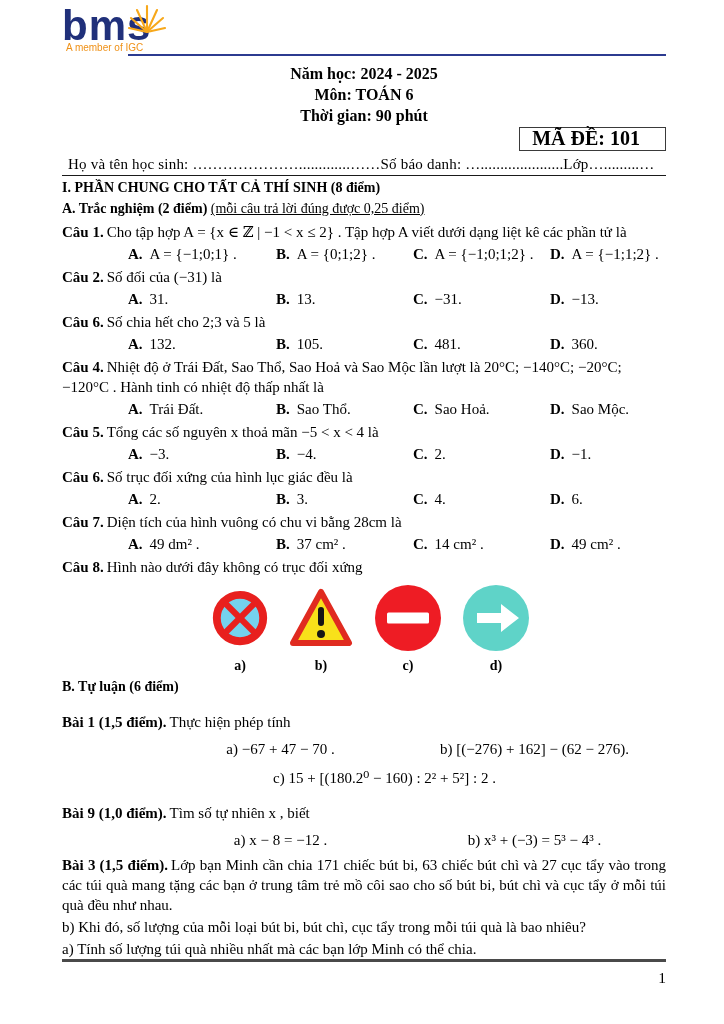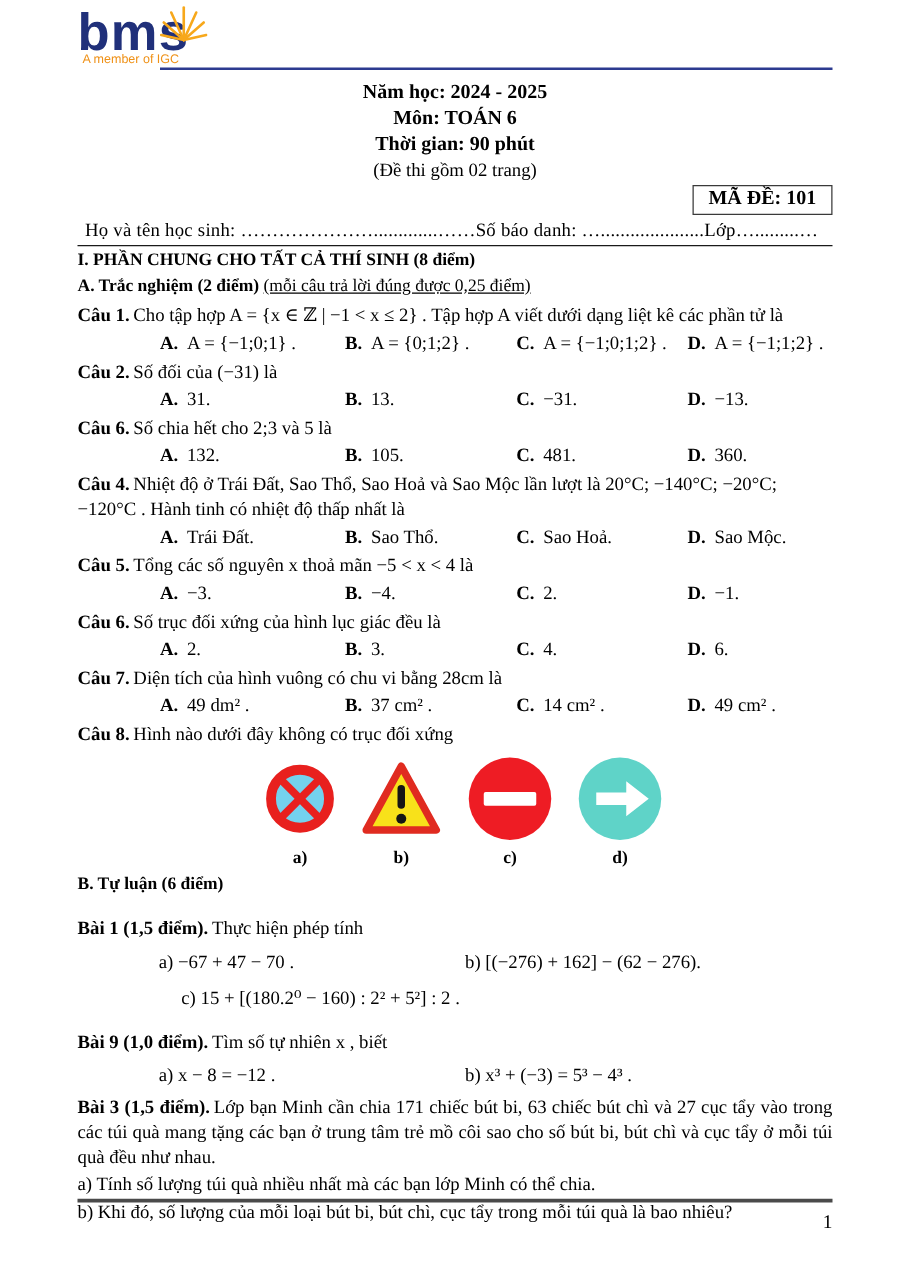--- a/index.html
+++ b/index.html
@@ -21,40 +21,40 @@
   .logo-sub {
     font-family:Liberation Sans, sans-serif;
     font-size:10px; line-height:8px; color:#ef9117; padding-left:4px; margin-top:0px;
   }
   .header-line { height:2px; background:#2c3b90; margin:-6px 0 0 66px; }
   
   .title { text-align:center; font-weight:bold; font-size:16px; margin-top:8px; }
   .title .line { margin:1px 0; }
   .title .note { font-weight:normal; font-size:15px; }
   .code-row { text-align:right; margin-top:0; height:27px; }
-  .code-box { display:inline-block; border:1.5px solid #3a3a3a; padding:0 12px 2px 12px; font-weight:bold; font-size:16px; }
+  .code-box { display:inline-block; border:1.5px solid #3a3a3a; padding:0 25px 2px 12px; font-weight:bold; font-size:20px; }
   .student-line { padding-left:6px; letter-spacing:0.2px; }
   .hr1 { border:0; border-top:1.5px solid #1a1a1a; margin:1px 0 2px 0; }
   
   .bold-line { font-weight:bold; font-size:14px; margin-top:1px; }
   .mc-note { font-weight:normal;text-decoration:underline; }
   .q { margin-top:3px; }
   .q .stem b { margin-right:3px; }
   .opts { display:grid; grid-template-columns:148px 137px 137px 1fr; margin:2px 0 2px 66px; }
   .opts.after-figure { margin-top:10px; }
   .opt b { margin-right:7px; }
   
   .signs { display:flex; align-items:center; margin:7px 0 0 150px; }
   .sign { margin-right:20px; display:flex; align-items:center; justify-content:center; }
   .sign-labels { display:flex; margin:4px 0 0 150px; font-weight:bold; font-size:14px; }
   .sign-labels span { text-align:center; margin-right:20px; }
   .lw1 { width:56px; } .lw2 { width:66px; } .lw3 { width:68px; } .lw4 { width:68px; }
   
-  .essay-duo { display:grid; grid-template-columns:245px 1fr; margin:7px 0 4px 65px; }
-  .essay-c { margin:9px 0 4px 83px; }
+  .essay-duo { display:grid; grid-template-columns:245px 1fr; margin:7px 0 4px 96px;text-align:center; }
+  .essay-c { margin:9px 0 4px 41px;text-align:center; }
   .bai-head { margin-top:15px; }
   .bai-head b { margin-right:3px; }
   .bai3-text { text-align:justify; margin-top:5px; }
   .bai3-text b { margin-right:3px; }
   .sub-line { margin-top:2px; }
   
   .footer { position:absolute; left:62px; right:58px; top:959px; }
   .hr2 { height:2.5px; background:#4a4a4a; }
   .page-num { text-align:right; margin-top:6px; font-size:15.5px; }
 </style>
@@ -77,21 +77,20 @@
       </g>
     </svg>
     <div class="logo-sub">A member of IGC</div>
   </div>
   <div class="header-line"></div>
 
   <div class="title">
     <div class="line">Năm học: 2024 - 2025</div>
     <div class="line">Môn: TOÁN 6</div>
     <div class="line">Thời gian: 90 phút</div>
-    <div class="line note">(Đề thi gồm 02 trang)</div>
   </div>
 
   <div class="code-row">
     <span class="code-box">MÃ ĐỀ: 101</span>
   </div>
 
   <div class="student-line">Họ và tên học sinh: ………………….............……Số báo danh: ….....................Lớp….........…</div>
   <hr class="hr1">
 
   <div class="bold-line">I. PHẦN CHUNG CHO TẤT CẢ THÍ SINH (8 điểm)</div>
@@ -241,21 +240,21 @@
     <b>Bài 9 (1,0 điểm).</b><span>Tìm số tự nhiên x , biết</span>
   </div>
   <div class="essay-duo">
     <span>a) x − 8 = −12 .</span>
     <span>b) x³ + (−3) = 5³ − 4³ .</span>
   </div>
 
   <div class="bai3-text">
     <b>Bài 3 (1,5 điểm).</b><span>Lớp bạn Minh cần chia 171 chiếc bút bi, 63 chiếc bút chì và 27 cục tẩy vào trong các túi quà mang tặng các bạn ở trung tâm trẻ mồ côi sao cho số bút bi, bút chì và cục tẩy ở mỗi túi quà đều như nhau.</span>
   </div>
+  <div class="sub-line">b) Khi đó, số lượng của mỗi loại bút bi, bút chì, cục tẩy trong mỗi túi quà là bao nhiêu?</div>
   <div class="sub-line">a) Tính số lượng túi quà nhiều nhất mà các bạn lớp Minh có thể chia.</div>
-  <div class="sub-line">b) Khi đó, số lượng của mỗi loại bút bi, bút chì, cục tẩy trong mỗi túi quà là bao nhiêu?</div>
 
   <div class="footer">
     <div class="hr2"></div>
     <div class="page-num">1</div>
   </div>
 
 </div>
 
 </body></html>

